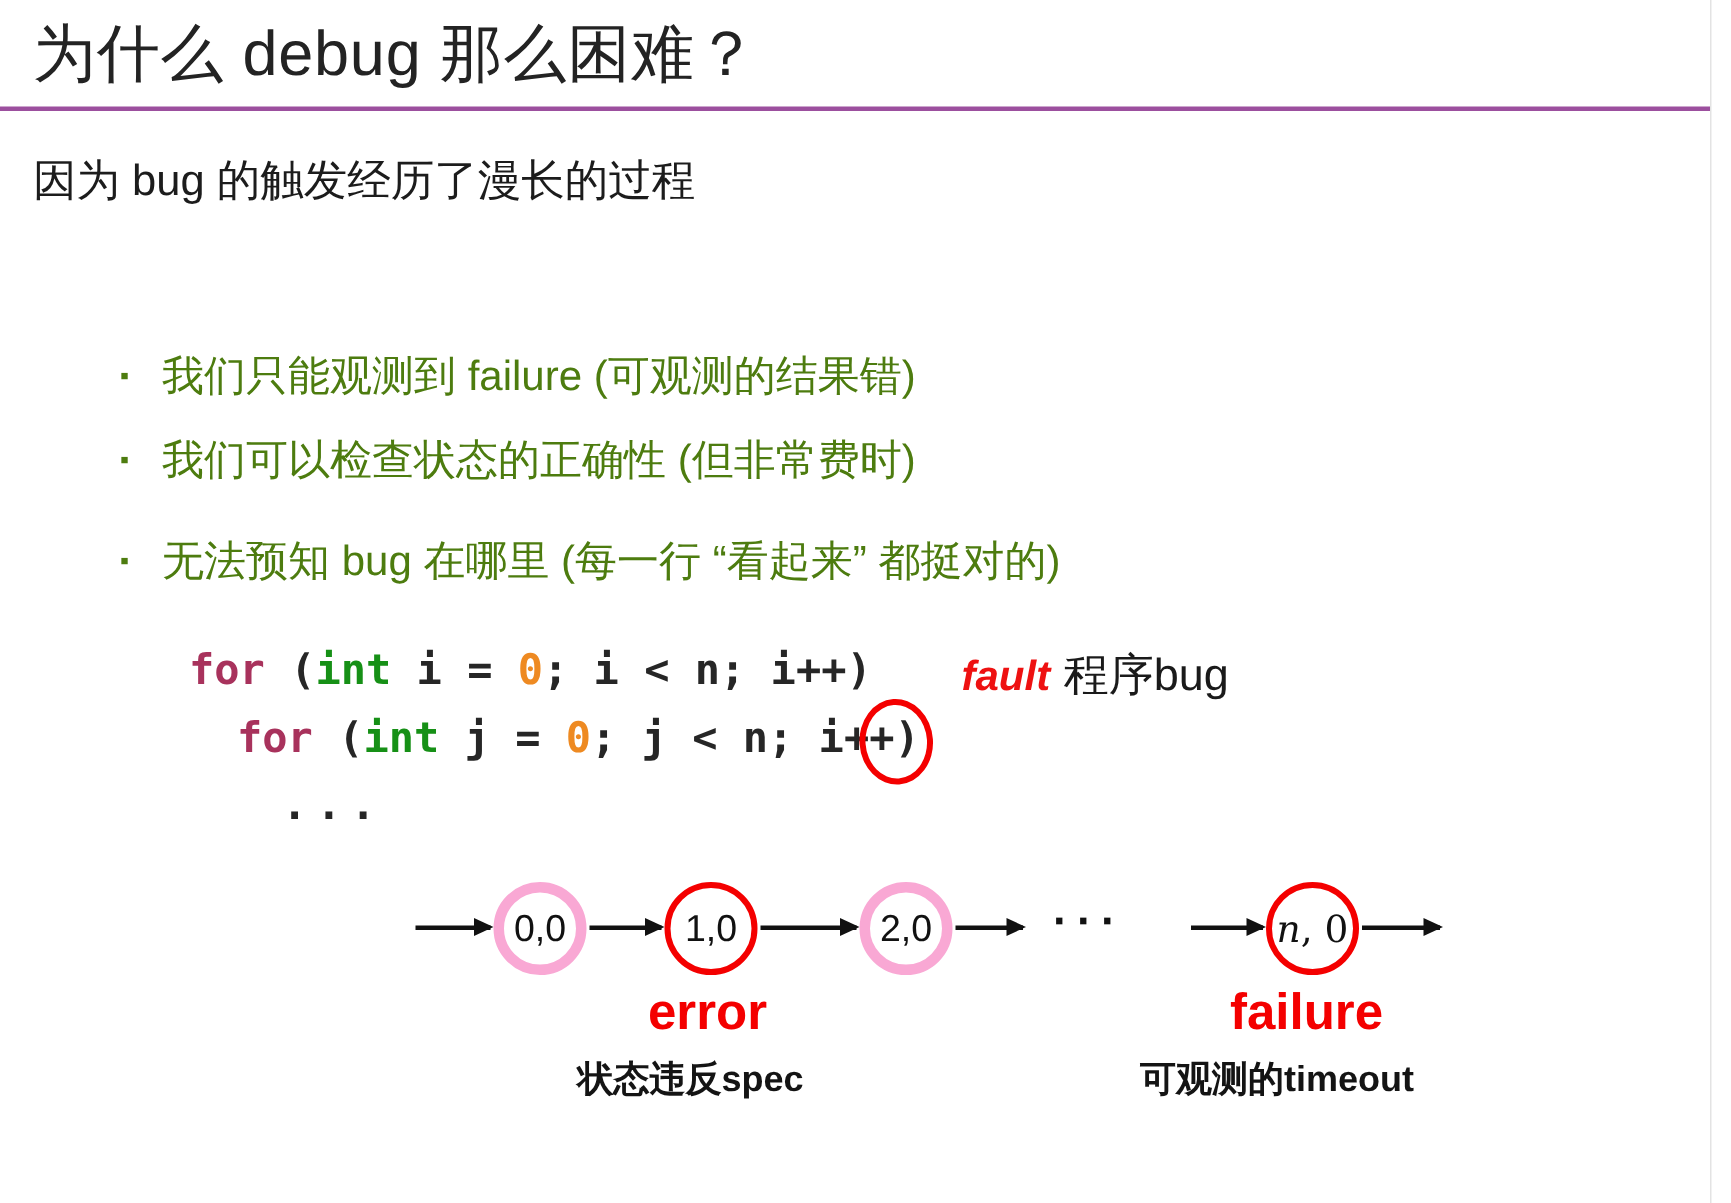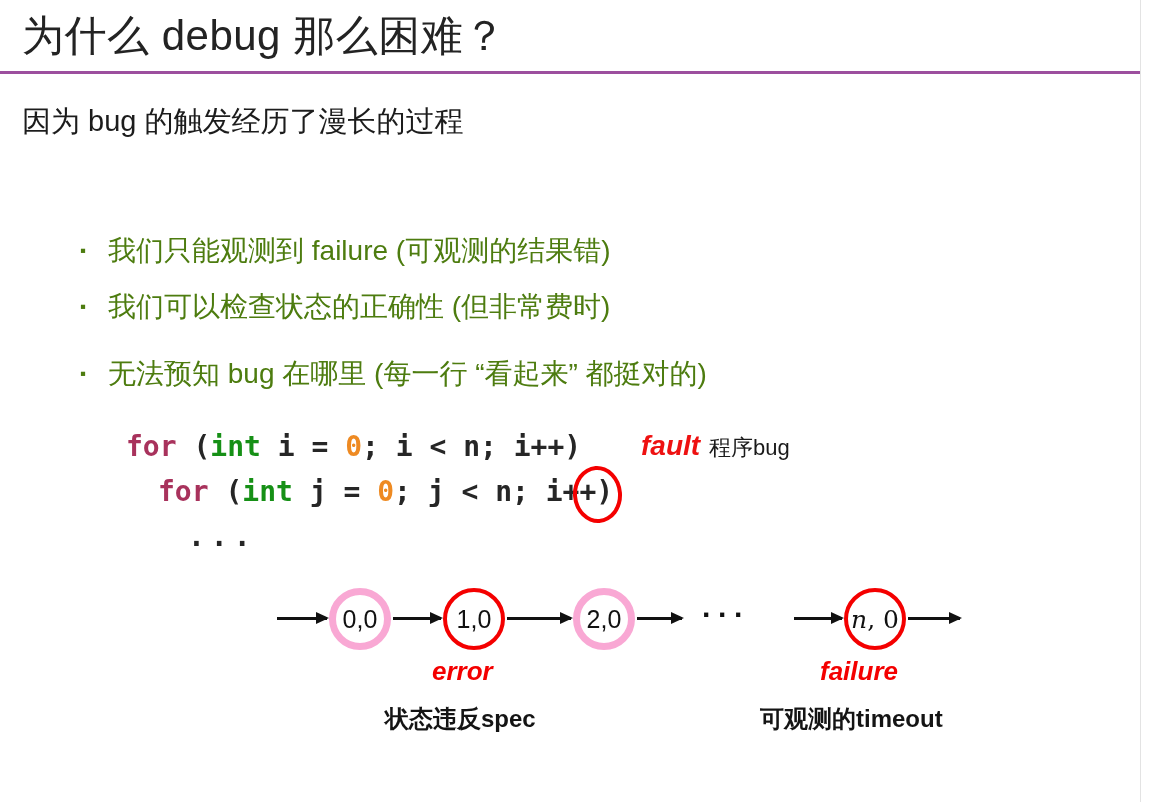--- a/index.html
+++ b/index.html
@@ -126,21 +126,21 @@
   .annot-fault .kwd {
     color: #ee1111;
     font-style: italic;
     font-weight: bold;
     font-family: "Liberation Sans", "DejaVu Sans", sans-serif;
   }
   .annot-fault .zh {
     color: #1a1a1a;
     font-weight: 400;
     margin-left: 9px;
-    font-size: 22px;
+    font-size: 30px;
   }
 
   
   .circle-fault {
     position: absolute;
     left: 573px;
     top: 466px;
     width: 49px;
     height: 57px;
     border: 4px solid #f40000;
@@ -207,24 +207,23 @@
     left: 702px;
     top: 38px;
     font-size: 30px;
     letter-spacing: 6px;
     color: #111111;
     font-weight: bold;
   }
 
   .tag {
     position: absolute;
-    font-style: italic;
     font-weight: bold;
     color: #f40000;
-    font-size: 26px;
+    font-size: 34px;
     white-space: nowrap;
   }
   .tag-error   { left: 432px; top: 96px; }
   .tag-failure { left: 820px; top: 96px; }
 
   .caption {
     position: absolute;
     font-size: 24px;
     font-weight: bold;
     color: #141414;

